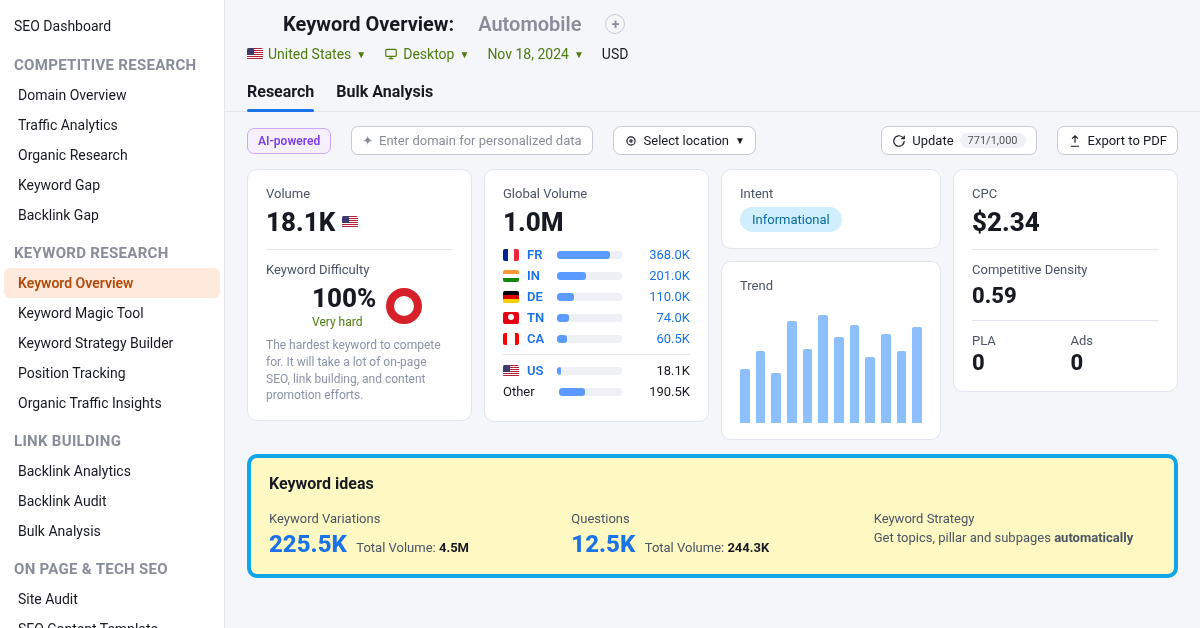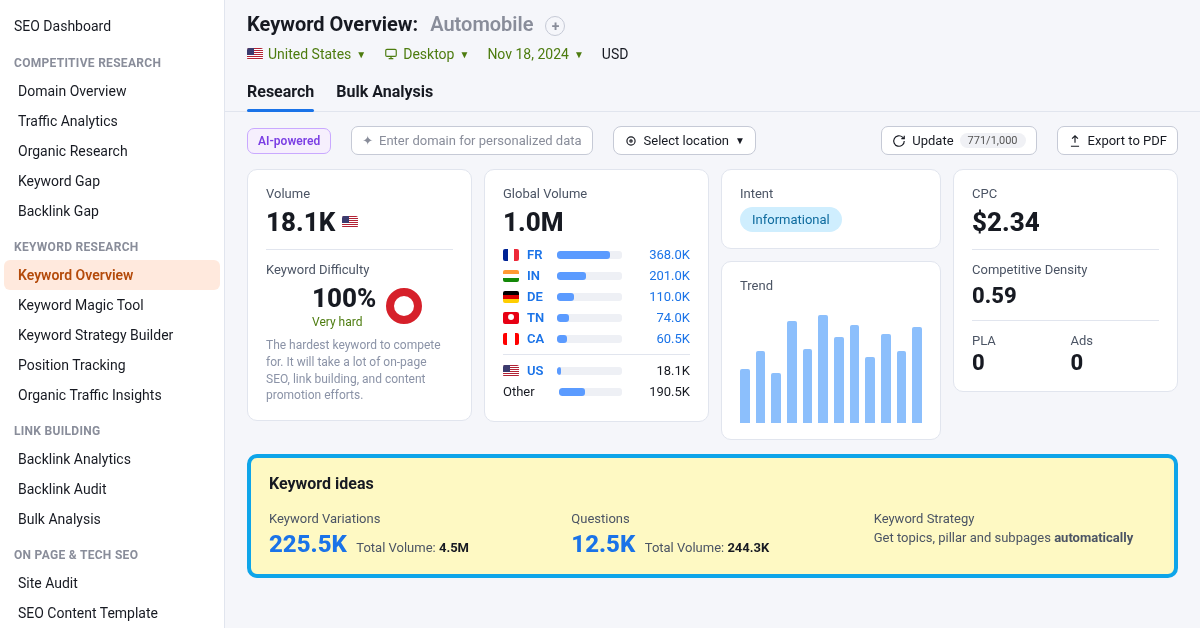--- a/index.html
+++ b/index.html
@@ -1,23 +1,23 @@
 <!DOCTYPE html>
 <html><head>
 <meta charset="utf-8">
 <style>
 * { box-sizing: border-box; margin: 0; padding: 0; font-family: -apple-system, BlinkMacSystemFont, "Segoe UI", Roboto, Arial, sans-serif; }
 body { background: #f5f6fa; color: #171a22; font-size: 14px; width: 1200px; height: 628px; overflow: hidden; display: flex; }
 .sidebar { width: 225px; background: #fff; border-right: 1px solid #e1e5ee; padding: 10px 0; overflow-y: auto; }
 .sb-title { font-size: 14px; font-weight: 400; padding: 8px 14px; color: #171a22; }
-.sb-header { font-size: 12px; font-weight: 700; letter-spacing: .3px; color: #898d9a; padding: 14px 14px 6px; text-transform: uppercase; }
+.sb-header { font-size: 15px; font-weight: 700; letter-spacing: .3px; color: #898d9a; padding: 14px 14px 6px; text-transform: uppercase; }
 .sb-item { font-size: 14px; padding: 7px 14px; color: #171a22; cursor: pointer; border-radius: 6px; margin: 0 4px; }
 .sb-item.active { background: #ffe9dd; color: #b44a0a; font-weight: 600; }
 .main { flex: 1; overflow-y: auto; padding: 12px 22px; }
-.pg-title { font-size: 20px; font-weight: 700; display: flex; align-items: flex-end; gap: 12px; }
+.pg-title { font-size: 20px; font-weight: 700; display: flex; align-items: center; gap: 24px; margin-left: 36px; }
 .pg-title .kw { color: #898d9a; font-weight: 600; }
 .plus { width: 20px; height: 20px; border-radius: 50%; border: 1px solid #c6cad6; color: #898d9a; display: inline-flex; align-items: center; justify-content: center; font-size: 14px; cursor: pointer; }
 .filters { display: flex; gap: 18px; align-items: center; margin: 10px 0 14px; font-size: 14px; }
 .filter { color: #4d7c0f; display: flex; align-items: center; gap: 5px; cursor: pointer; font-weight: 400; }
 .filter.plain { color: #171a22; cursor: default; font-weight: 400; }
 .chev { font-size: 10px; }
 .tabs { display: flex; gap: 22px; border-bottom: 1px solid #e1e5ee; margin: 0 -22px 14px; padding: 0 22px; }
 .tab { font-size: 16px; font-weight: 700; padding: 6px 0 10px; cursor: pointer; color: #171a22; position: relative; }
 .tab.active::after { content: ""; position: absolute; left: 0; right: 0; bottom: -1px; height: 3px; background: #1a73e8; border-radius: 2px; }
 .toolbar { display: flex; align-items: center; gap: 20px; margin-bottom: 14px; }

